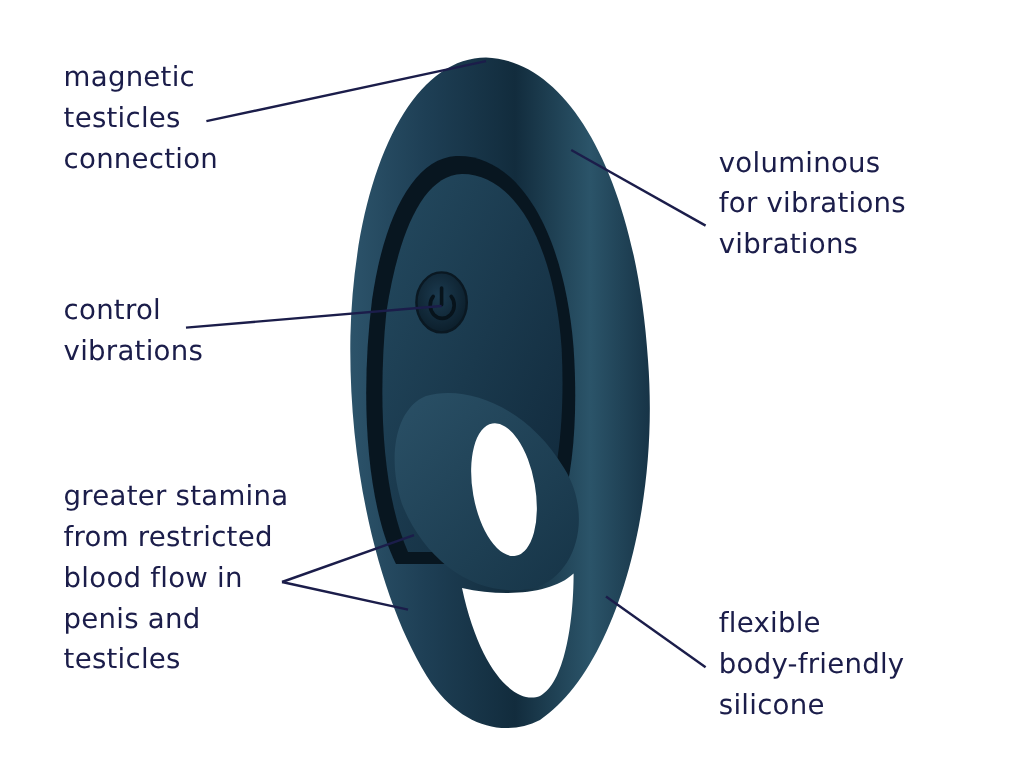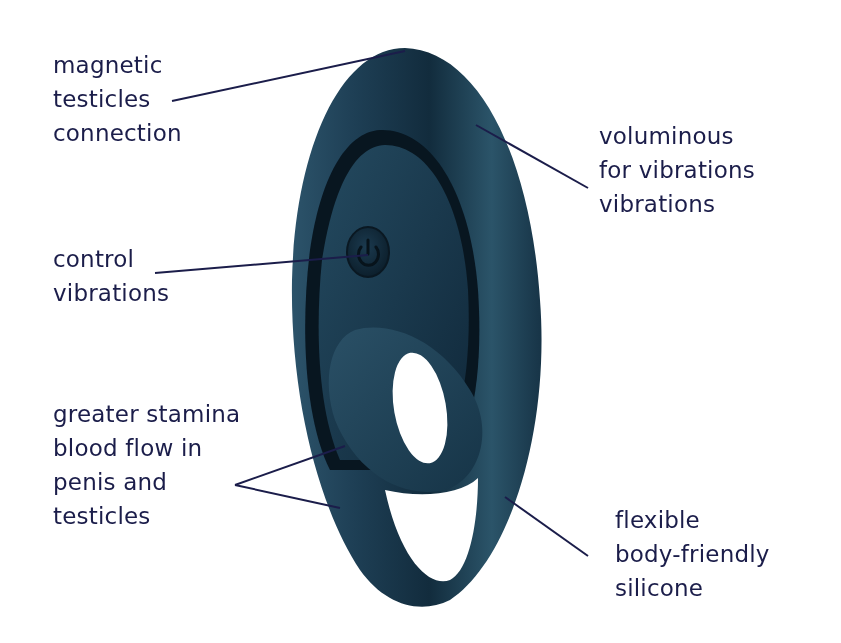--- a/index.html
+++ b/index.html
@@ -81,30 +81,31 @@
     <span>connection</span>
   </div>
 
   <div class="label" style="left:53px; top:242px;">
     <span>control</span>
     <span>vibrations</span>
   </div>
 
   <div class="label" style="left:53px; top:397px;">
     <span>greater stamina</span>
+    <span>from restricted</span>
     <span>blood flow in</span>
     <span>penis and</span>
     <span>testicles</span>
   </div>
 
   <div class="label" style="left:599px; top:119px;">
     <span>voluminous</span>
     <span>for vibrations</span>
     <span>vibrations</span>
   </div>
 
-  <div class="label" style="left:599px; top:503px;margin-left:16px;">
+  <div class="label" style="left:599px; top:503px;">
     <span>flexible</span>
     <span>body-friendly</span>
     <span>silicone</span>
   </div>
 
 </div>
 
 </body></html>

